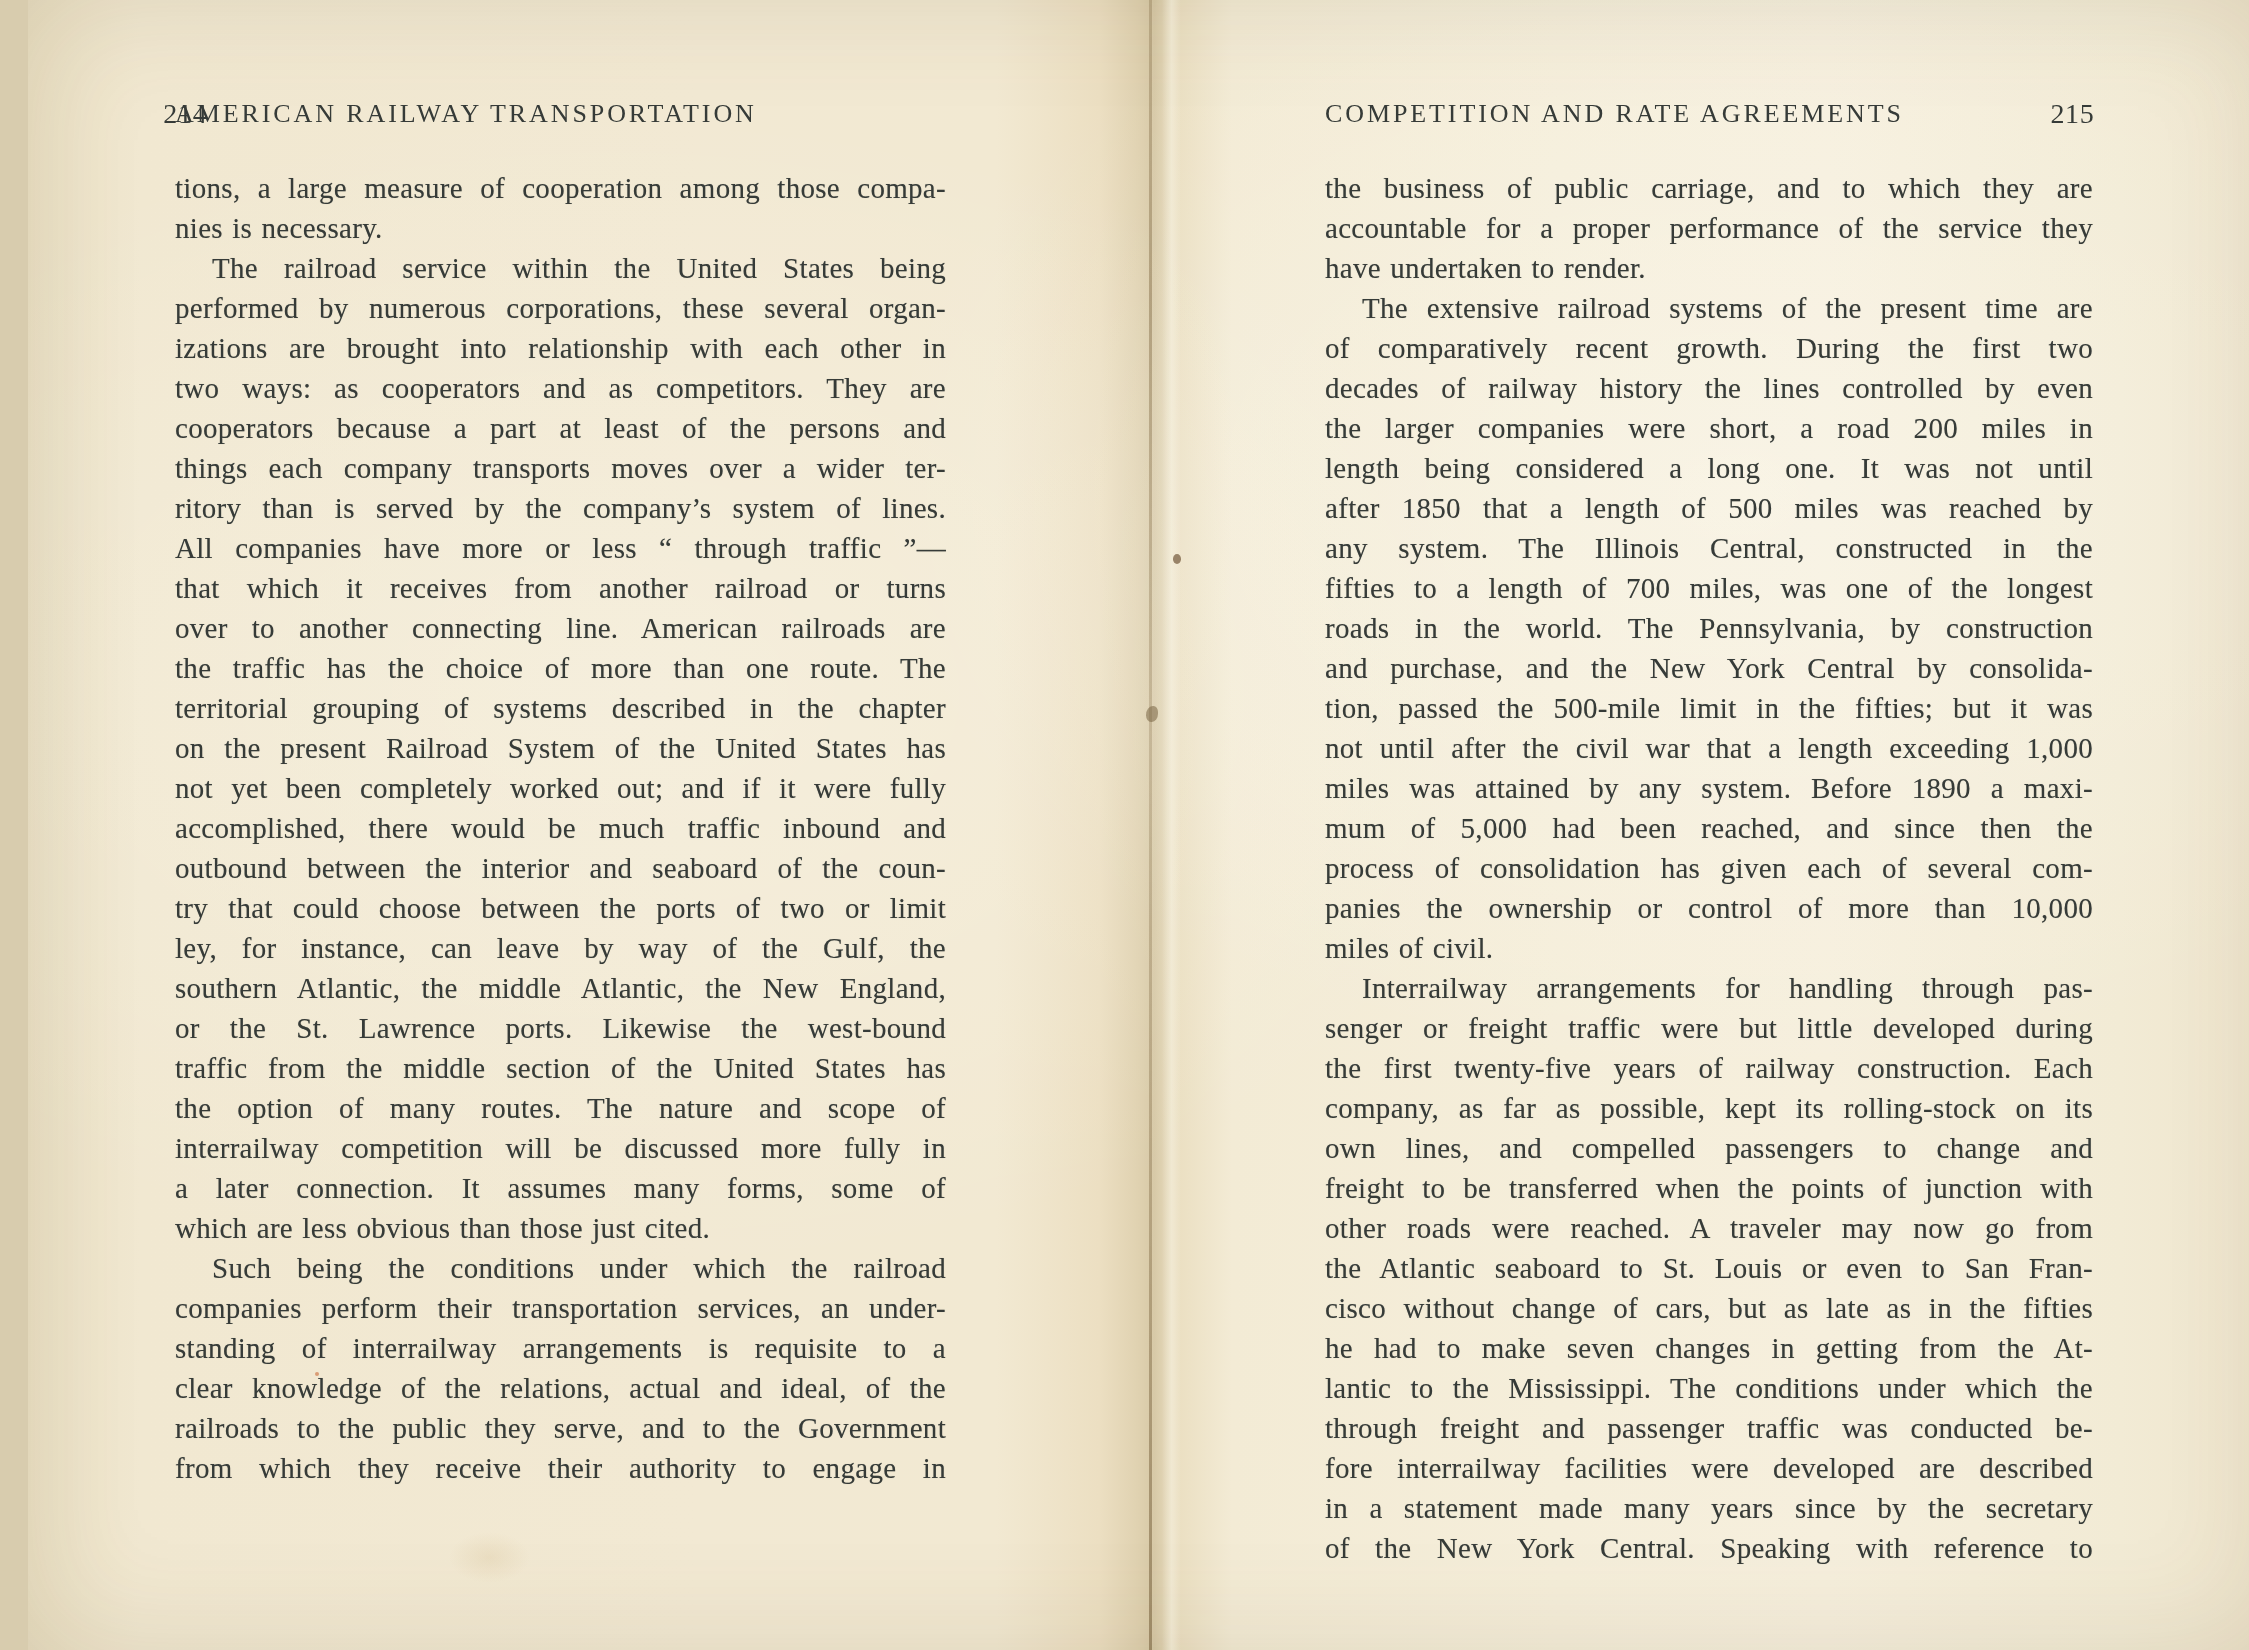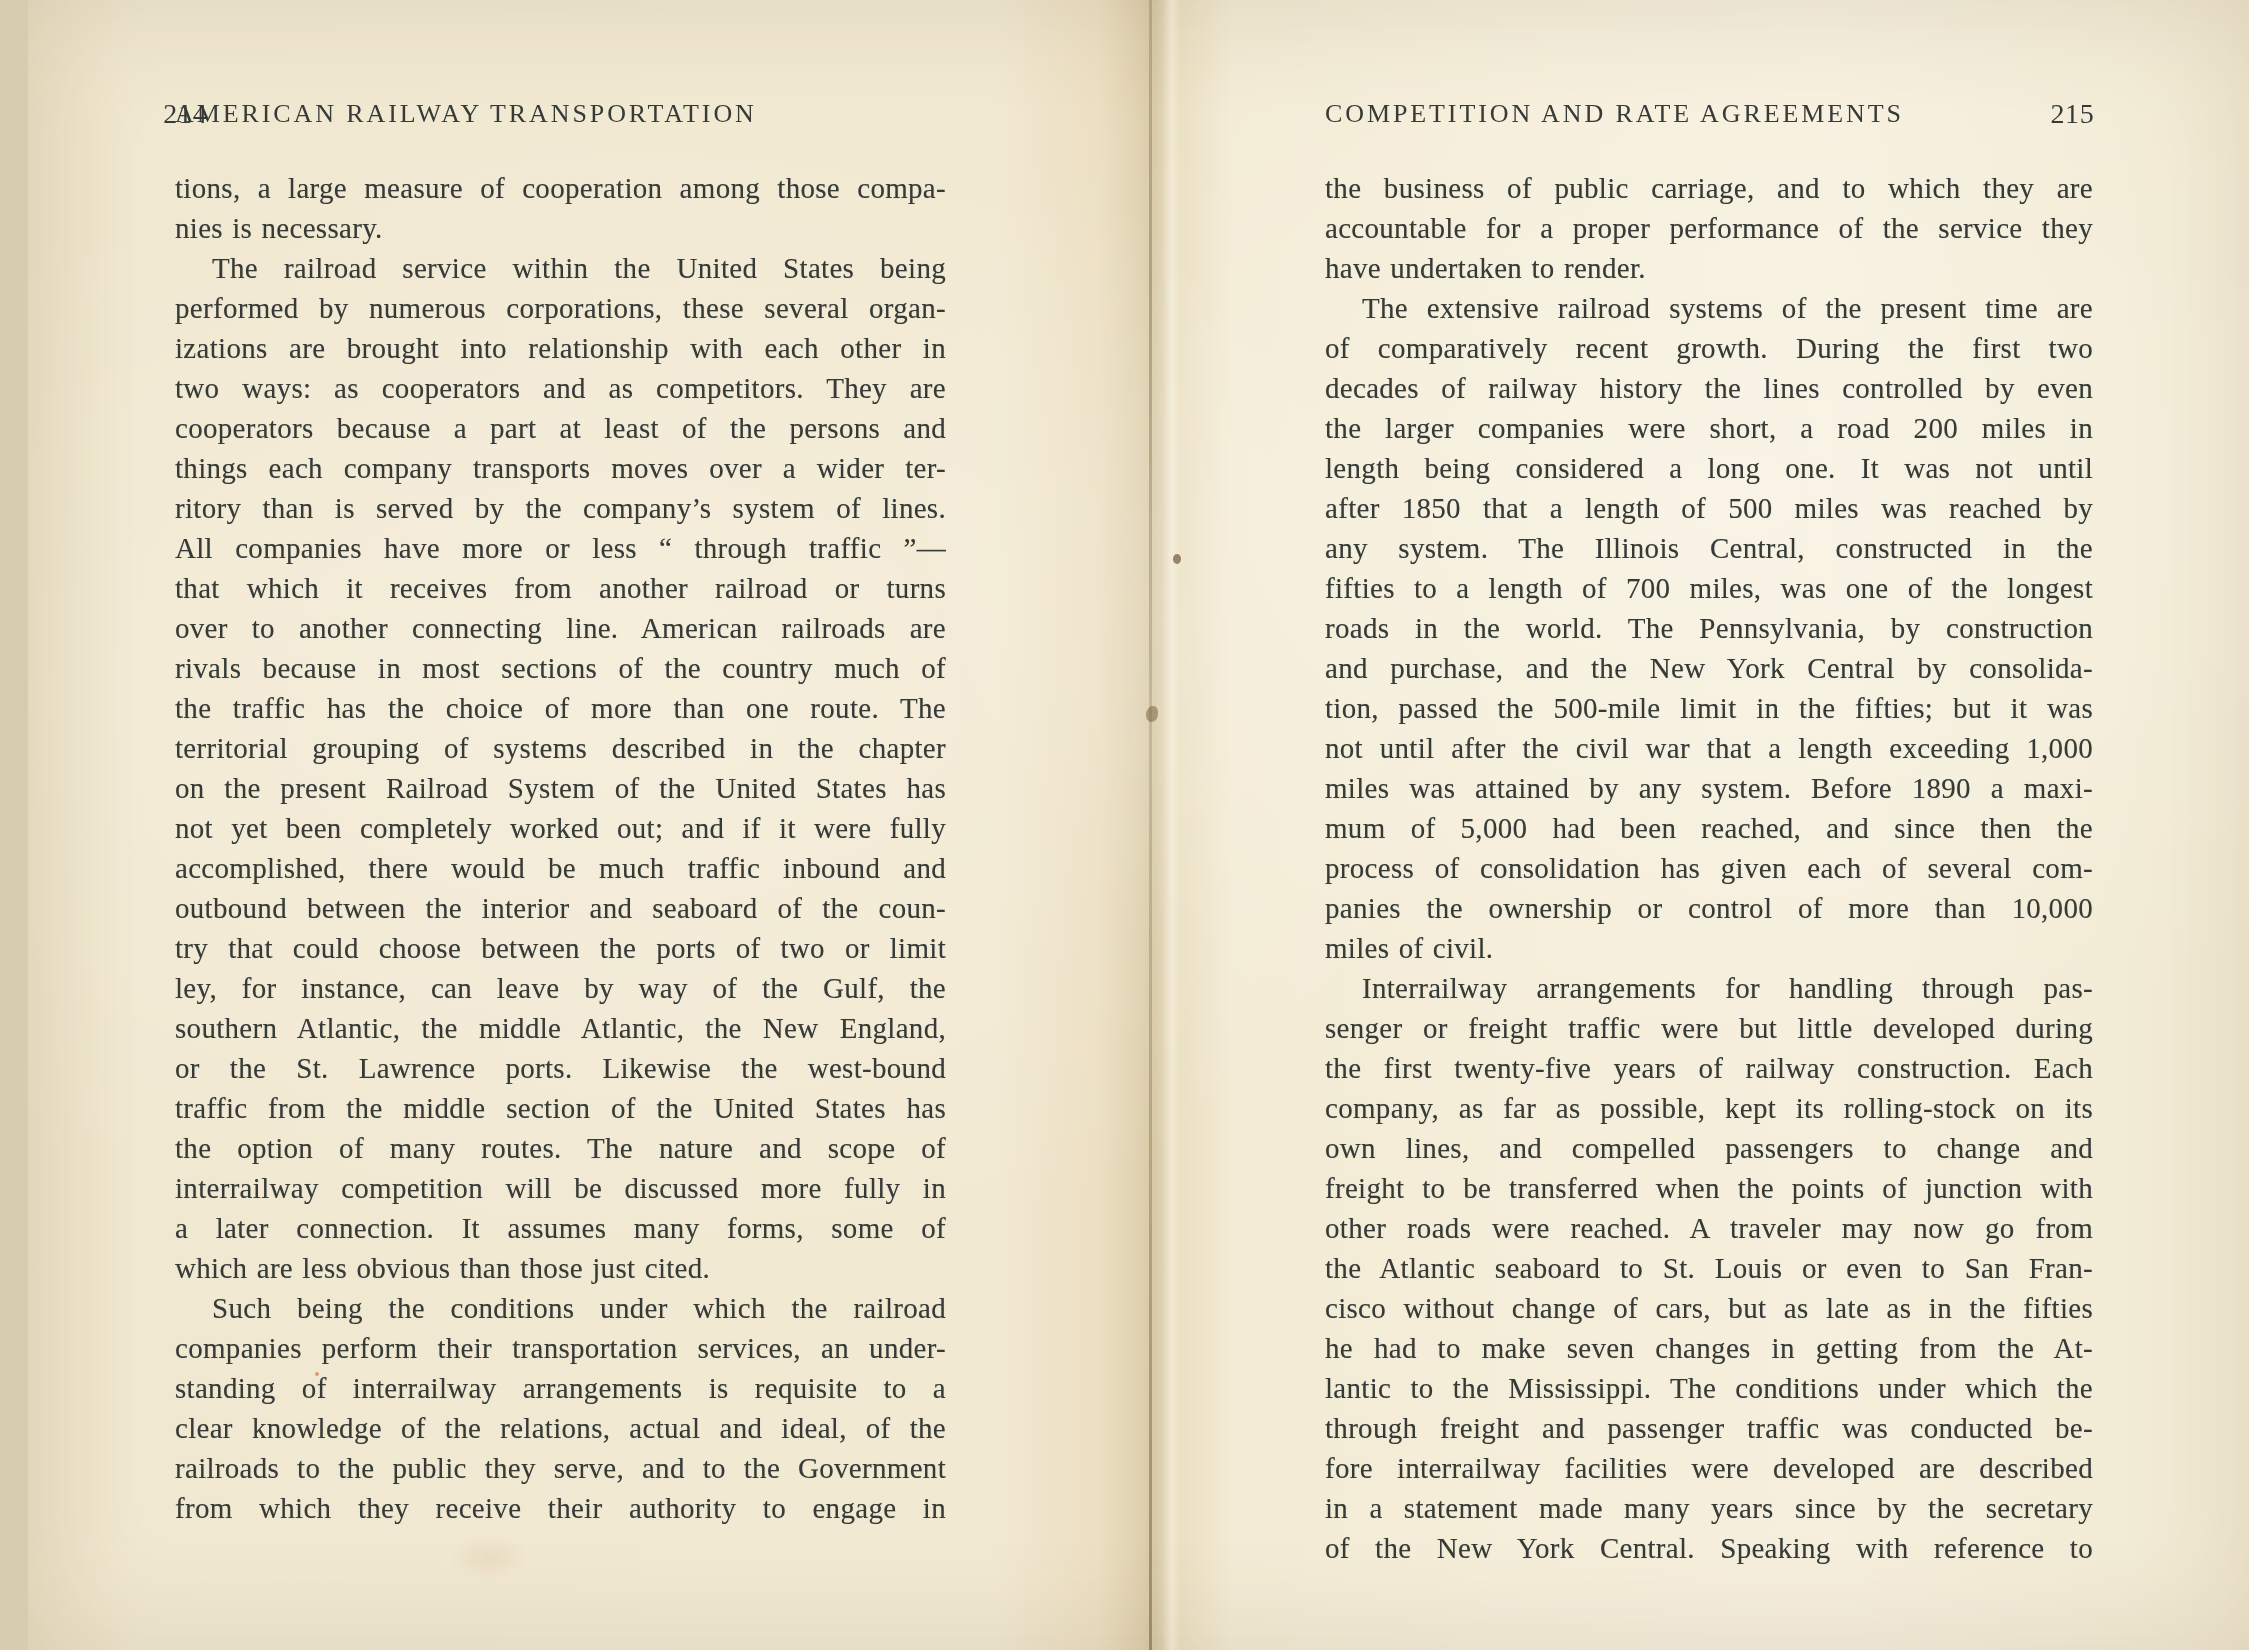--- a/index.html
+++ b/index.html
@@ -77,21 +77,20 @@
         <div class="line indent">The railroad service within the United States being</div>
         <div class="line">performed by numerous corporations, these several organ-</div>
         <div class="line">izations are brought into relationship with each other in</div>
         <div class="line">two ways: as cooperators and as competitors.  They are</div>
         <div class="line">cooperators because a part at least of the persons and</div>
         <div class="line">things each company transports moves over a wider ter-</div>
         <div class="line">ritory than is served by the company’s system of lines.</div>
         <div class="line">All companies have more or less “ through traffic ”—</div>
         <div class="line">that which it receives from another railroad or turns</div>
         <div class="line">over to another connecting line.  American railroads are</div>
-        <div class="line">rivals because in most sections of the country much of</div>
         <div class="line">the traffic has the choice of more than one route.  The</div>
         <div class="line">territorial grouping of systems described in the chapter</div>
         <div class="line">on the present Railroad System of the United States has</div>
         <div class="line">not yet been completely worked out; and if it were fully</div>
         <div class="line">accomplished, there would be much traffic inbound and</div>
         <div class="line">outbound between the interior and seaboard of the coun-</div>
         <div class="line">try that could choose between the ports of two or limit</div>
         <div class="line">ley, for instance, can leave by way of the Gulf, the</div>
         <div class="line">southern Atlantic, the middle Atlantic, the New England,</div>
         <div class="line">or the St. Lawrence ports.  Likewise the west-bound</div>

